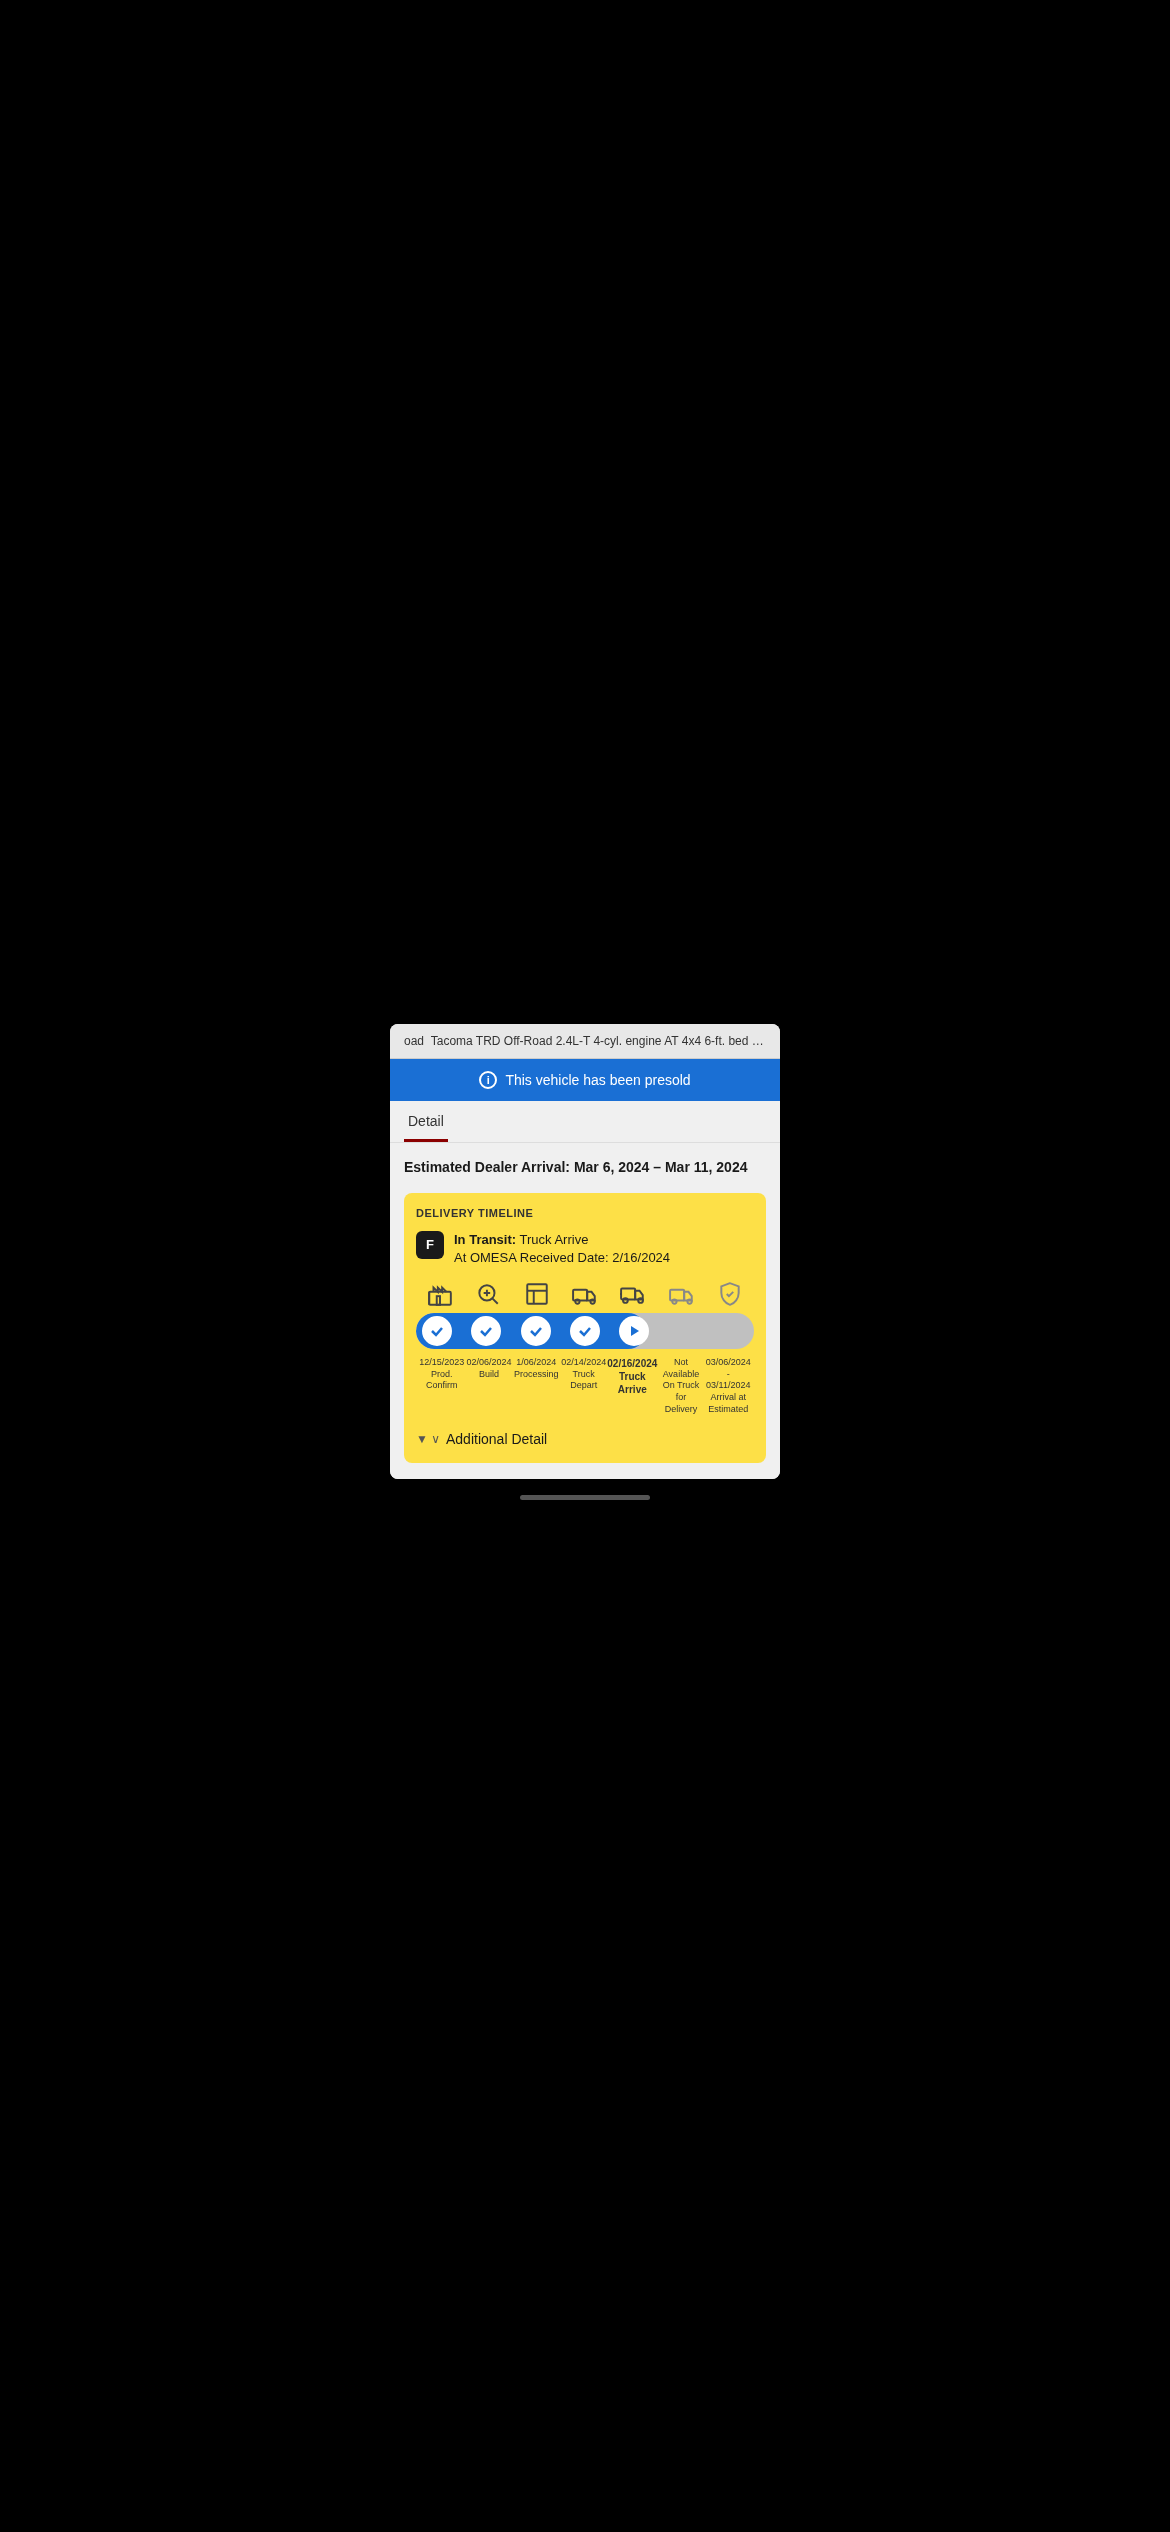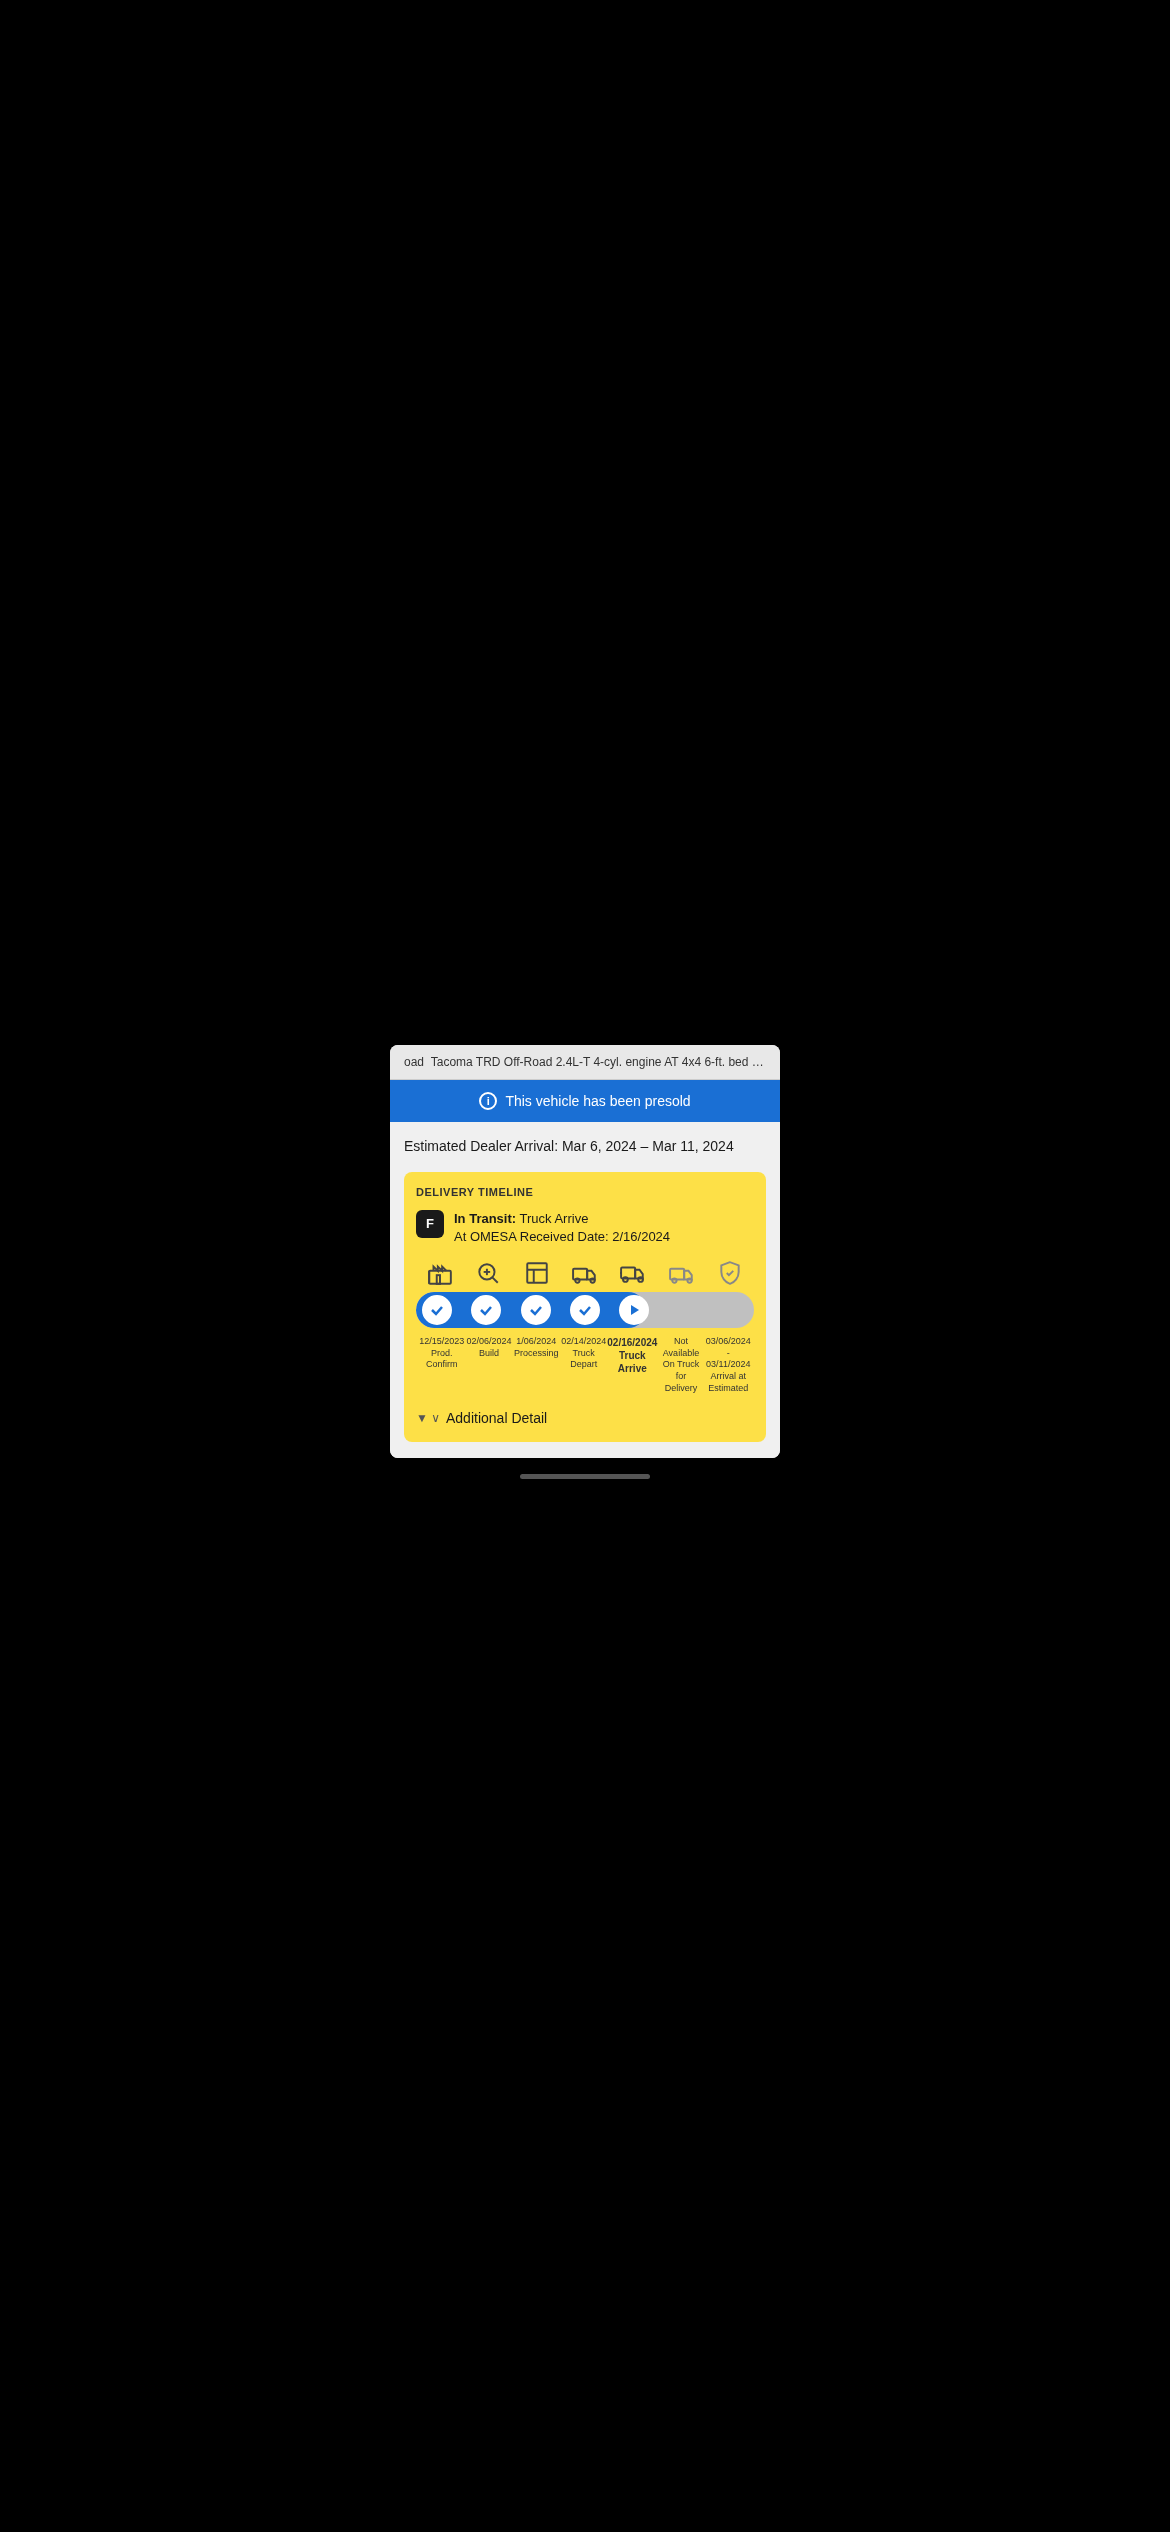--- a/index.html
+++ b/index.html
@@ -70,21 +70,21 @@
       color: #333;
       border-bottom: 3px solid #8B0000;
       cursor: pointer;
     }
     .main-content {
       background: #f0f0f0;
       padding: 16px 14px;
     }
     .arrival-text {
       font-size: 14px;
-      font-weight: 400;
+      font-weight: 700;
       color: #1a1a1a;
       margin-bottom: 18px;
     }
     .timeline-card {
       background: #fde047;
       border-radius: 8px;
       padding: 14px 12px 16px;
     }
     .timeline-label {
       font-size: 11px;
@@ -252,20 +252,23 @@
       <span>oad</span>&nbsp;&nbsp;<span>Tacoma TRD Off-Road 2.4L-T 4-cyl. engine AT 4x4 6-ft. bed Double Cab •</span>
     </div>
 
     <div class="presold-banner">
       <span class="info-icon">
         <span>i</span>
       </span>
       <span>This vehicle has been presold</span>
     </div>
 
+    <div class="tab-bar">
+      <div class="tab-item">Detail</div>
+    </div>
 
     <div class="main-content">
 
       <div class="arrival-text">Estimated Dealer Arrival: Mar 6, 2024 – Mar 11, 2024</div>
 
       <div class="timeline-card">
         <div class="timeline-label">DELIVERY TIMELINE</div>
 
         <div class="status-row">
           <div class="status-badge">F</div>

